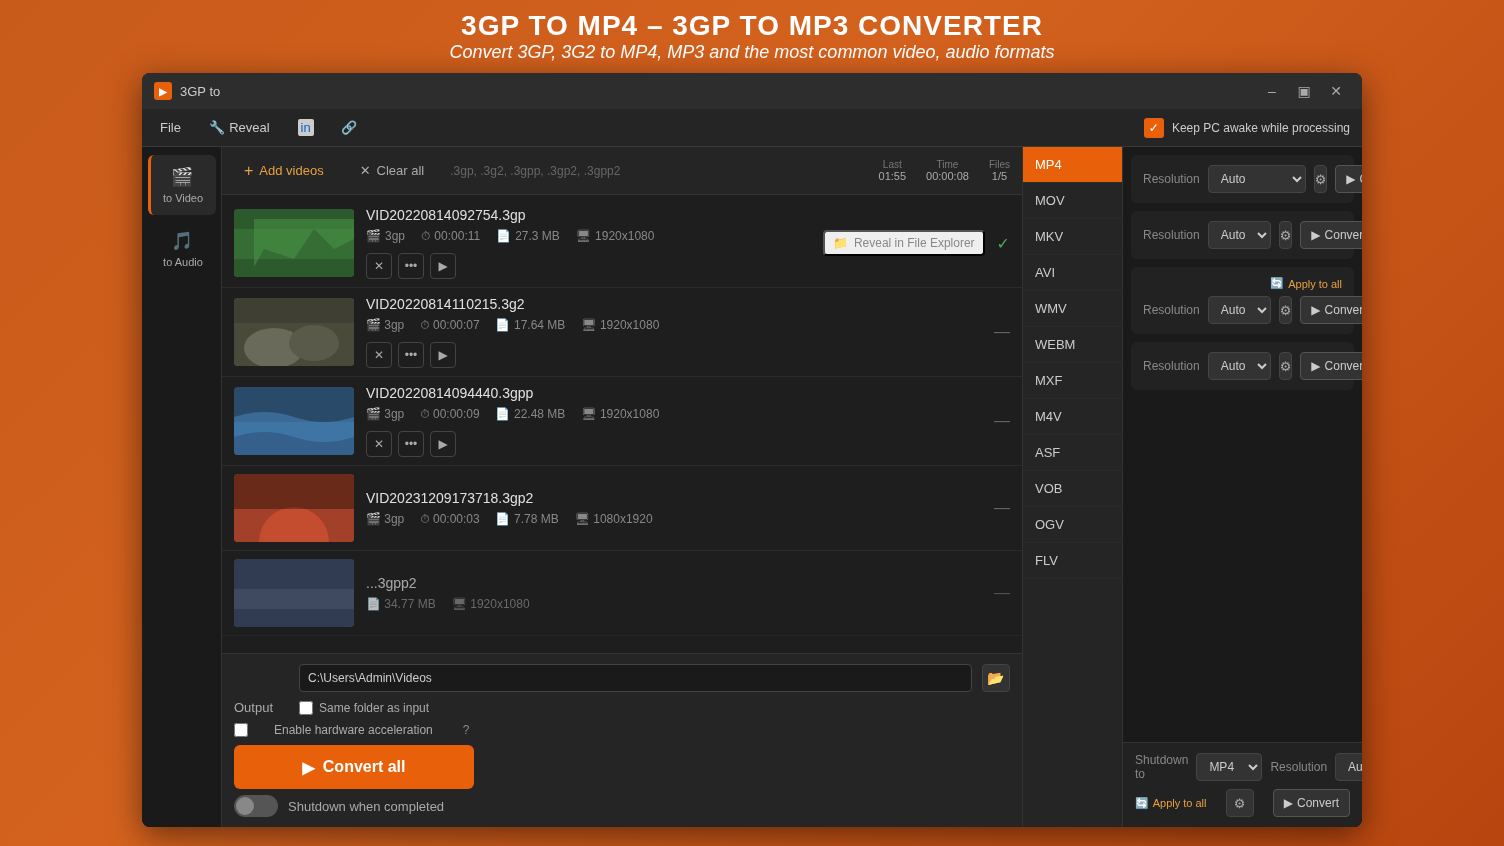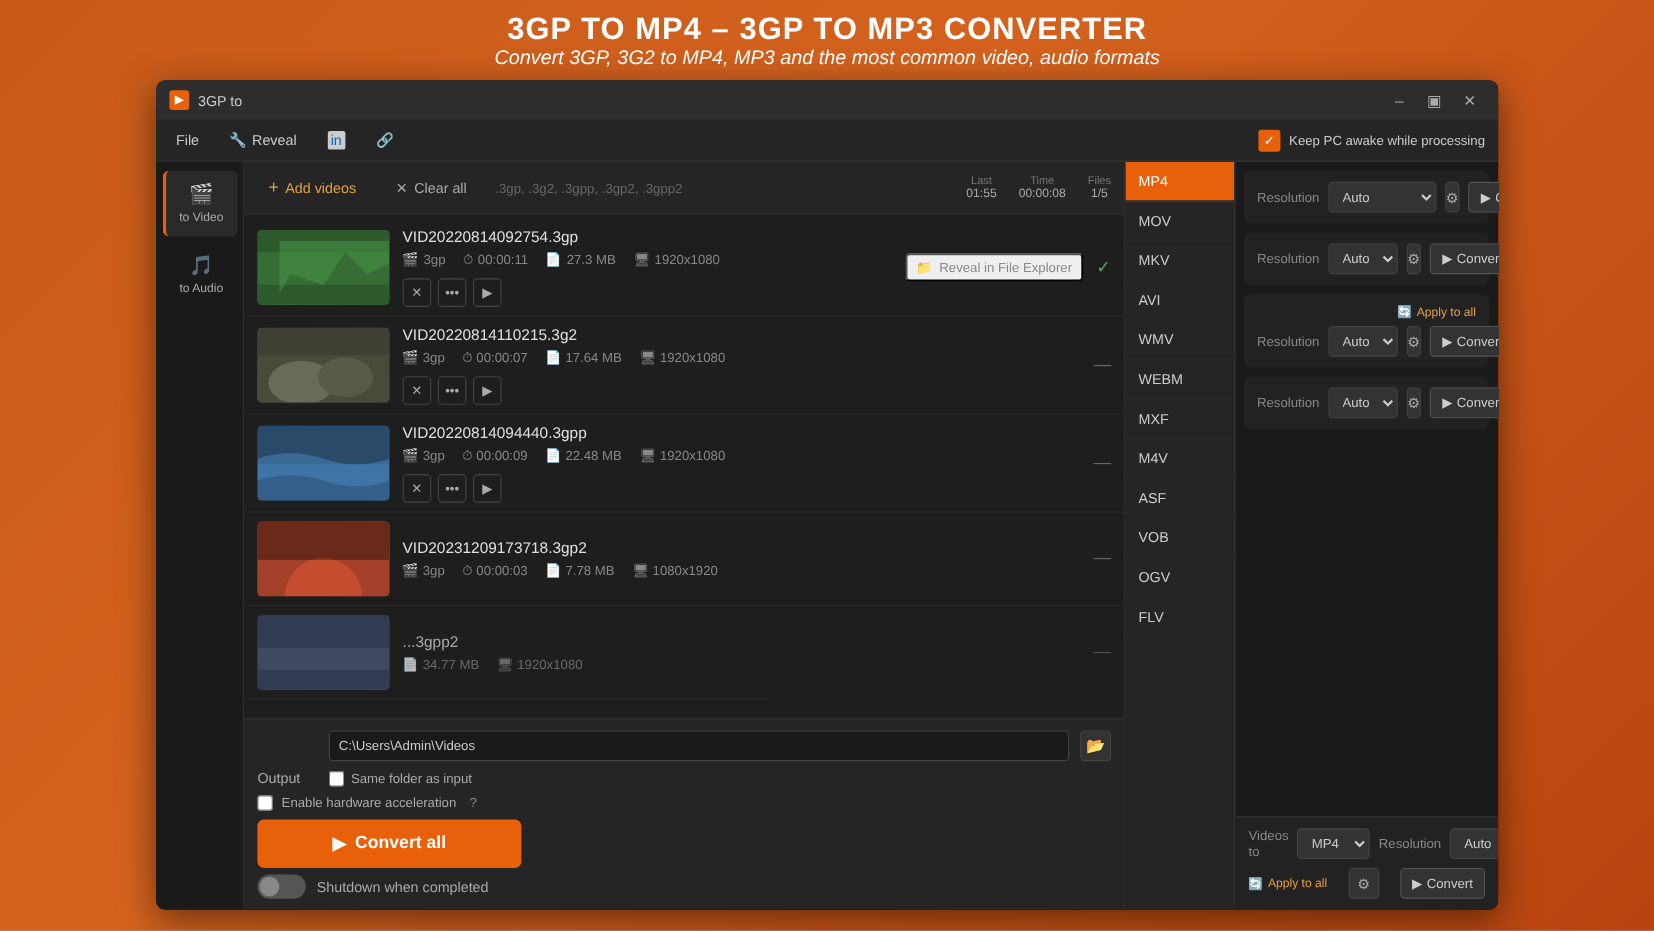--- a/index.html
+++ b/index.html
@@ -361,21 +361,21 @@
       color: #aaa;
       cursor: pointer;
       display: flex;
       align-items: center;
       justify-content: center;
       font-size: 14px;
     }
     .hw-row {
       display: flex;
       align-items: center;
-      gap: 8px;
+      gap: 26px;
       margin-bottom: 8px;
     }
     .convert-all-btn {
       width: 240px;
       height: 44px;
       background: #e8610a;
       border: none;
       border-radius: 6px;
       color: white;
       font-size: 16px;
@@ -893,21 +893,21 @@
                     <span>▶</span>
                     <span>Convert</span>
                   </button>
                 </div>
               </div>
 
             </div>
 
             <div class="convert-bottom">
               <div class="convert-bottom-header">
-                <span class="convert-to-text">Videos to</span>
+                <span class="convert-to-text">Shutdown to</span>
                 <select class="format-select">
                   <option>MP4</option>
                   <option>MOV</option>
                   <option>MKV</option>
                 </select>
                 <span class="res-label">Resolution</span>
                 <select class="format-select">
                   <option>Auto</option>
                 </select>
               </div>

